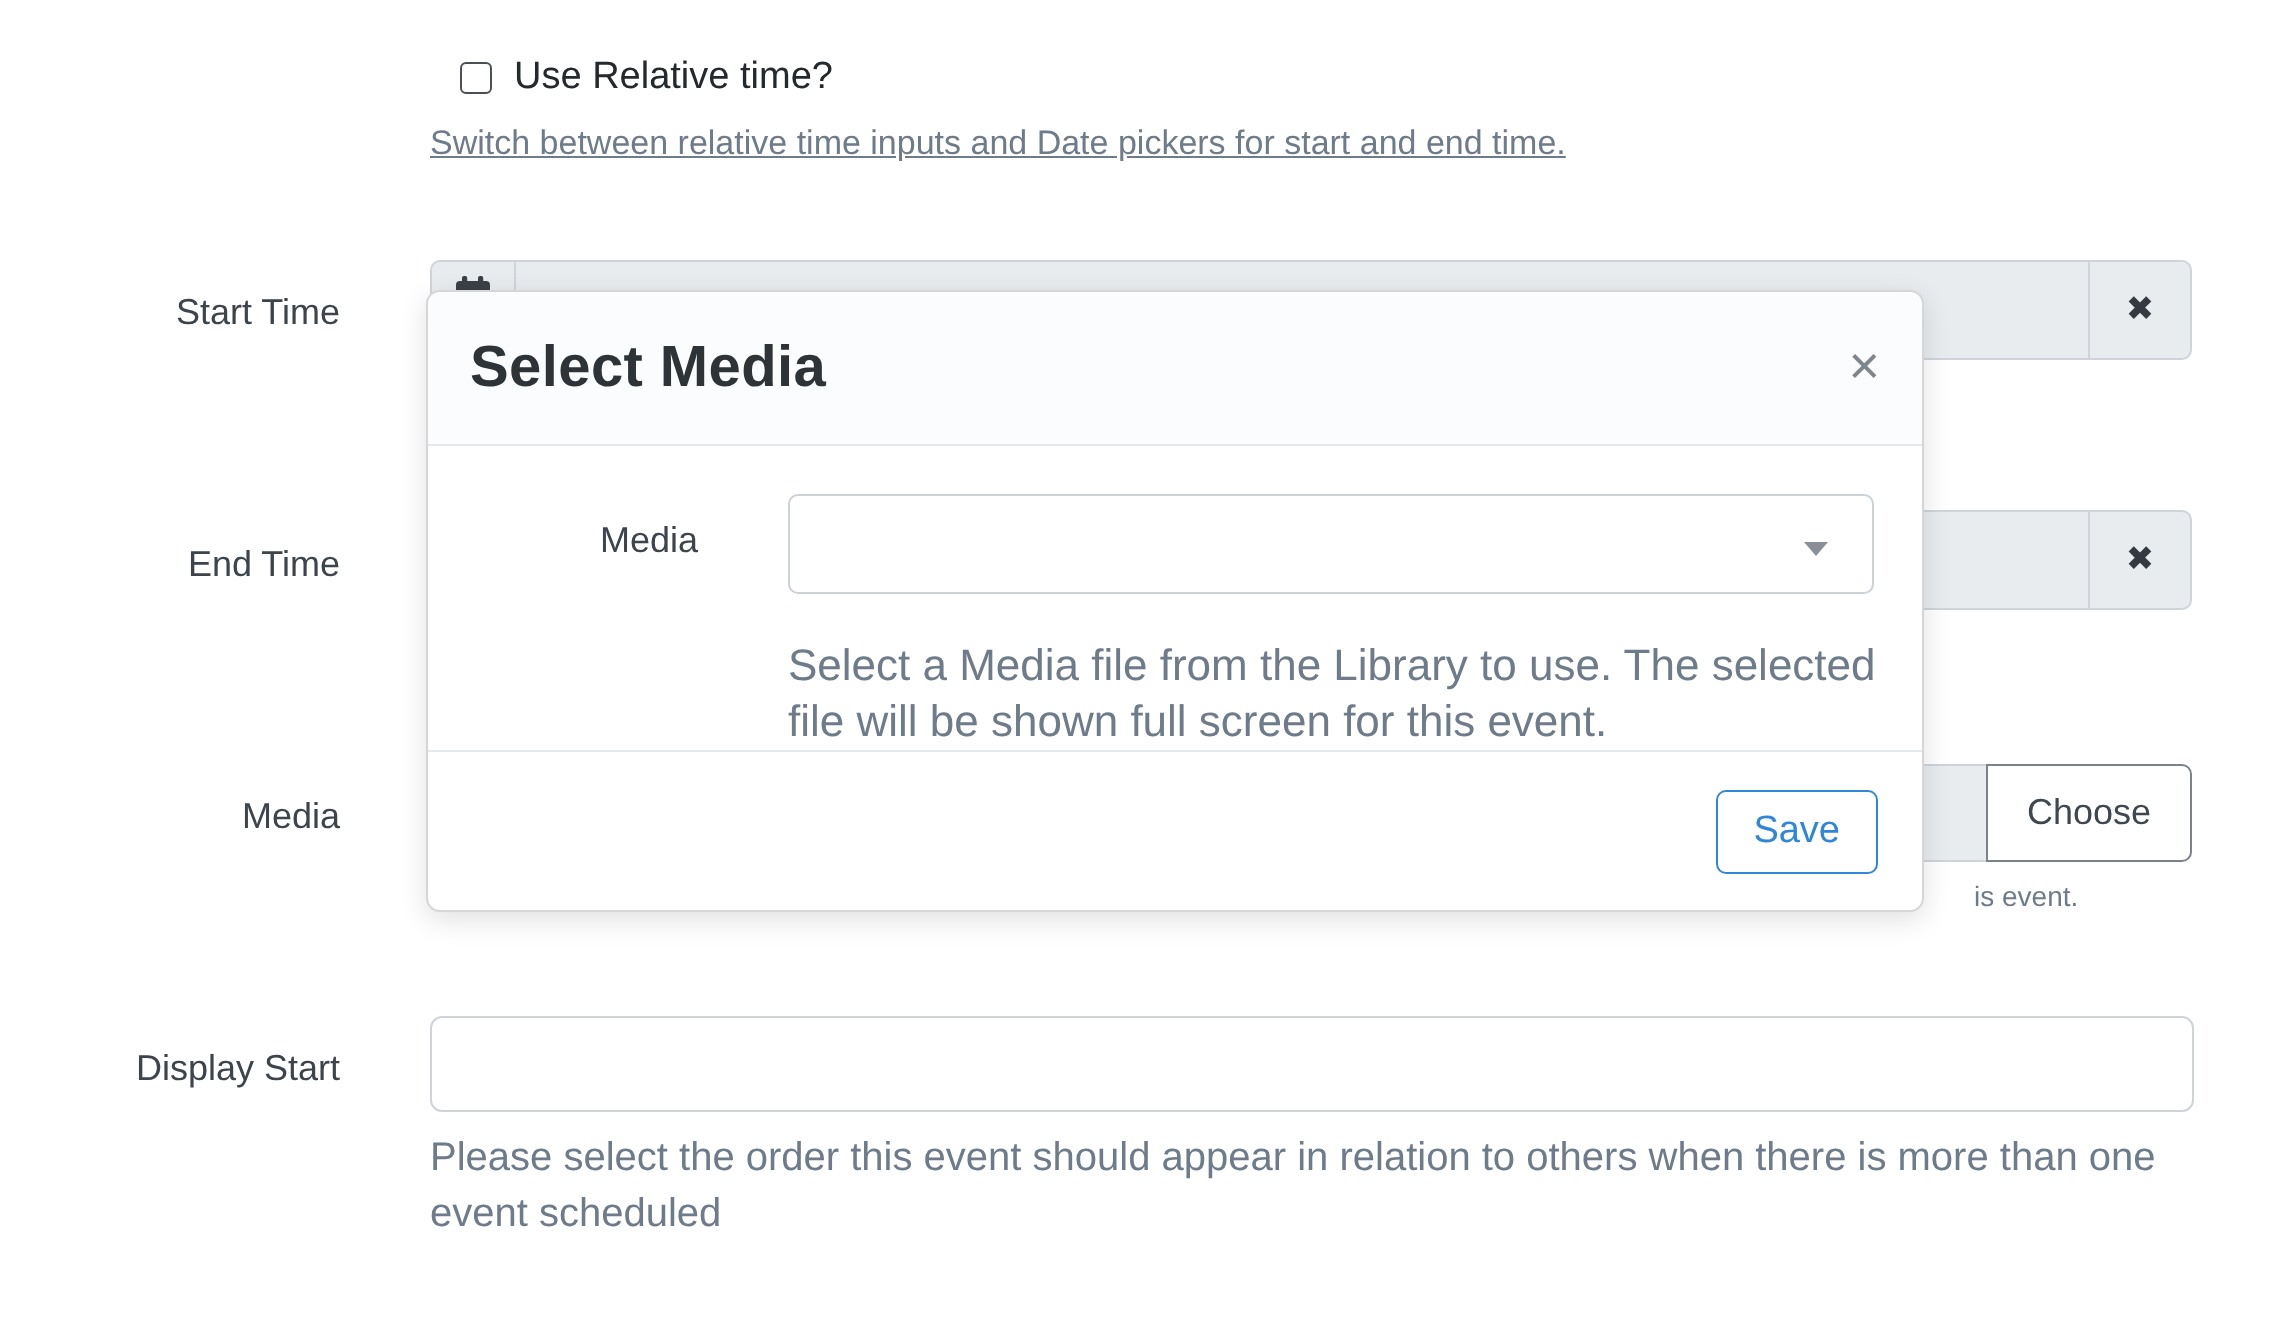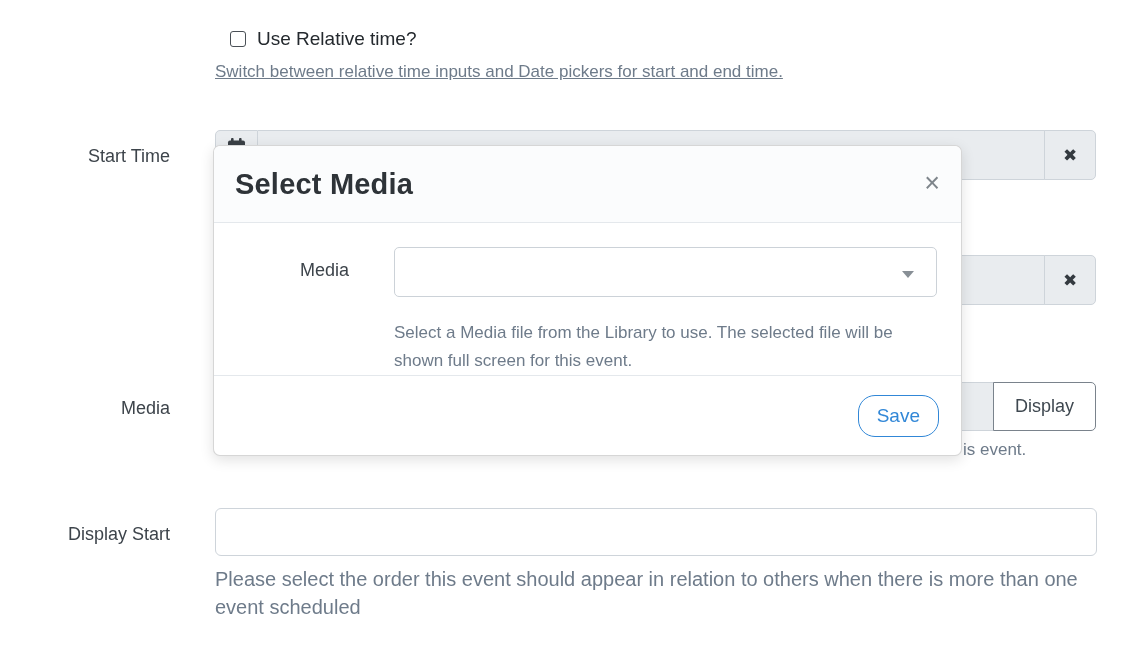--- a/index.html
+++ b/index.html
@@ -37,21 +37,21 @@
     display:flex; align-items:center; justify-content:center;
     font-size:17px; font-weight:bold; color:#343a40; cursor:pointer;
   }
   .file-group { position:absolute; left:215px; top:382px; width:881px; height:49px; display:flex; }
   .file-box { flex:1; background:#e9ecef; border:1px solid #ced4da; border-radius:5px 0 0 5px; }
   .choose-btn {
     width:103px; background:#fff; border:1px solid #7a838c; margin-left:-1px;
     border-radius:0 5px 5px 0; display:flex; align-items:center; justify-content:center;
     font-size:18px; color:#3f4850; cursor:pointer;
   }
-  .media-help-fragment { position:absolute; left:963px; top:440px; font-size:17px; color:#6e7b8a; }
+  .media-help-fragment { position:absolute; left:987px; top:440px; font-size:14px; color:#6e7b8a; }
   .display-order-input {
     position:absolute; left:215px; top:508px; width:882px; height:48px;
     background:#fff; border:1px solid #ced4da; border-radius:6px;
   }
   .bottom-help {
     position:absolute; left:215px; top:565px; width:890px;
     font-size:20px; line-height:28px; color:#6e7b8a;
   }
 
   
@@ -82,29 +82,29 @@
     width:543px; height:50px; background:#fff; border:1px solid #ccd2d8;
     border-radius:5px; position:relative; cursor:pointer;
   }
   .select-caret {
     position:absolute; right:22px; top:23px; width:0; height:0;
     border-left:6px solid transparent; border-right:6px solid transparent;
     border-top:7px solid #888f96;
   }
   .modal-help {
     margin-left:160px; margin-top:22px; width:552px;
-    font-size:17px; line-height:28px; color:#6e7b8a;
+    font-size:22px; line-height:28px; color:#6e7b8a;
   }
   .modal-footer {
     height:91px; border-top:1px solid #e4e8ec;
     display:flex; align-items:center; justify-content:flex-end; padding:0 22px;
   }
   .save-btn {
     background:#fff; border:1px solid #3187d7; color:#3187d7;
-    font-size:19px; padding:9px 18px; border-radius:17px; cursor:pointer;
+    font-size:19px; padding:9px 18px; border-radius:5px; cursor:pointer;
     font-family:"Liberation Sans","DejaVu Sans",sans-serif;
   }
 </style>
 </head>
 <body>
 
 <div class="page">
 
   <div class="checkbox-row">
     <div class="checkbox"></div>
@@ -122,41 +122,42 @@
           <rect x="1" y="2.5" width="17" height="15" rx="2" fill="#3a4046"></rect>
         </svg>
       </span>
     </div>
     <div class="ig-input"></div>
     <div class="ig-clear">
       <span>✖</span>
     </div>
   </div>
 
+  <div class="field-label" style="top:272px;">End Time</div>
   <div class="input-group" style="top:255px;">
     <div class="ig-prepend">
       <span>
         <svg width="19" height="19" viewBox="0 0 19 19">
           <rect x="4" y="0" width="2.6" height="5" rx="1" fill="#3a4046"></rect>
           <rect x="12" y="0" width="2.6" height="5" rx="1" fill="#3a4046"></rect>
           <rect x="1" y="2.5" width="17" height="15" rx="2" fill="#3a4046"></rect>
         </svg>
       </span>
     </div>
     <div class="ig-input"></div>
     <div class="ig-clear">
       <span>✖</span>
     </div>
   </div>
 
   <div class="field-label" style="top:398px;">Media</div>
   <div class="file-group">
     <div class="file-box"></div>
     <div class="choose-btn">
-      <span>Display</span>
+      <span>Choose</span>
     </div>
   </div>
   <div class="media-help-fragment">is event.</div>
 
   <div class="field-label" style="top:524px;">Display Start</div>
   <div class="display-order-input"></div>
   <div class="bottom-help">Please select the order this event should appear in relation to others when there is more than one event scheduled</div>
 
   <div class="modal">
     <div class="modal-header">

